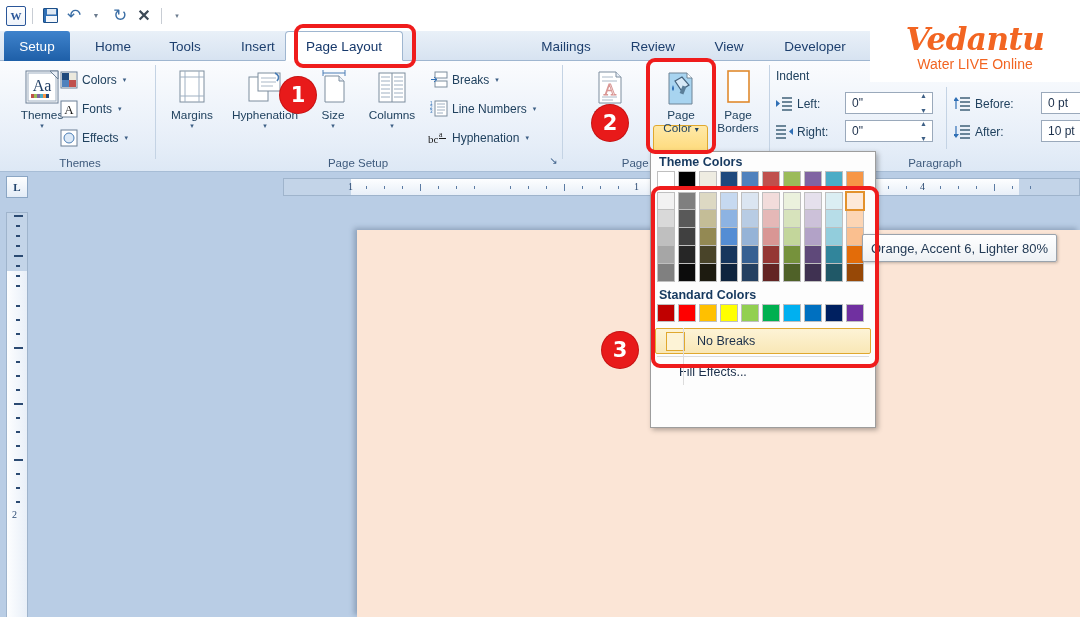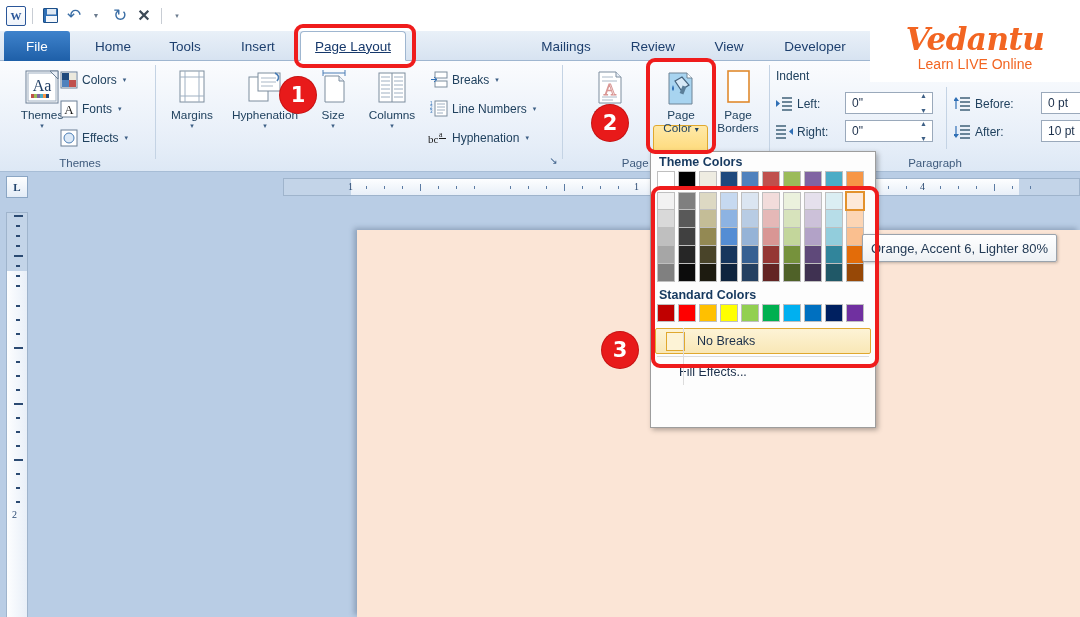--- a/index.html
+++ b/index.html
@@ -288,32 +288,32 @@
         <span>✕</span>
       </div>
     <div class="qat-sep"></div>
     <div class="qat-btn tiny-caret">
         <span>▾</span>
       </div>
   </div>
 
   <div class="tabstrip">
     <div class="tab file" style="left:4px;width:66px;">
-        <span>File</span>
+        <span>Setup</span>
       </div>
     <div class="tab" style="left:78px;width:70px;">
         <span>Home</span>
       </div>
     <div class="tab" style="left:152px;width:66px;">
         <span>Tools</span>
       </div>
     <div class="tab" style="left:223px;width:70px;">
         <span>Insert</span>
       </div>
-    <div class="tab active" style="left:300px;width:106px;text-decoration:underline;">
+    <div class="tab active" style="left:285px;width:118px;">
         <span>Page Layout</span>
       </div>
     <div class="tab" style="left:521px;width:90px;">
         <span>Mailings</span>
       </div>
     <div class="tab" style="left:615px;width:76px;">
         <span>Review</span>
       </div>
     <div class="tab" style="left:700px;width:58px;">
         <span>View</span>
@@ -471,20 +471,21 @@
         <line x1="11" y1="9.5" x2="18" y2="9.5" stroke="#1a1a1a"></line>
       </svg>
       <span>Hyphenation</span>
       <span class="car">▾</span>
     </div>
 
     <div class="dlg-launcher" style="left:548px;top:94px;">
       <span>↘</span>
     </div>
 
+    <div class="grp-label" style="left:163px;width:390px;">Page Setup</div>
     <div class="grp-sep" style="left:562px;"></div>
 
     <div class="big-btn" style="left:570px;top:8px;width:80px;">
       <svg width="38" height="38" viewBox="0 0 38 38">
         <path d="M8,3 h17 l5,5 v26 h-22 z" fill="#fff" stroke="#7d8d9e"></path>
         <path d="M25,3 v5 h5" fill="#e8eef6" stroke="#7d8d9e"></path>
         <g stroke="#aab8c7">
             <line x1="11" y1="8" x2="22" y2="8"></line>
             <line x1="11" y1="12" x2="26" y2="12"></line>
             <line x1="11" y1="28" x2="26" y2="28"></line>
@@ -804,21 +805,21 @@
       </div>
     </div>
   </div>
 
   <div class="tooltip">
     <span>Orange, Accent 6, Lighter 80%</span>
   </div>
 
   <div class="brandbox">
     <div class="brand-word">Vedantu</div>
-    <div class="brand-tag">Learn LIVE Online</div>
+    <div class="brand-tag">Water LIVE Online</div>
   </div>
 
   <div class="anno-rect" style="left:294px;top:24px;width:122px;height:44px;"></div>
   <div class="anno-rect" style="left:646px;top:58px;width:70px;height:96px;"></div>
   <div class="anno-rect" style="left:651px;top:186px;width:228px;height:182px;"></div>
 
   <div class="anno-badge" style="left:280px;top:77px;">
     <span>1</span>
   </div>
   <div class="anno-badge" style="left:592px;top:105px;">

